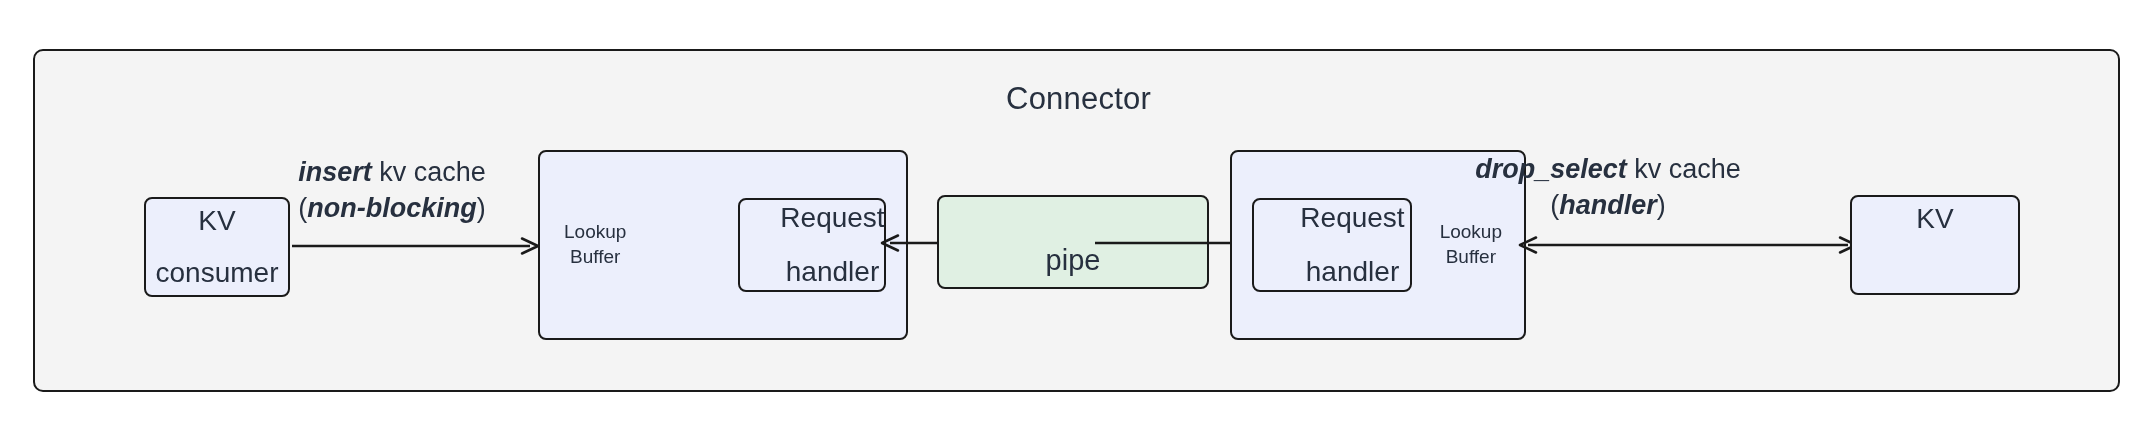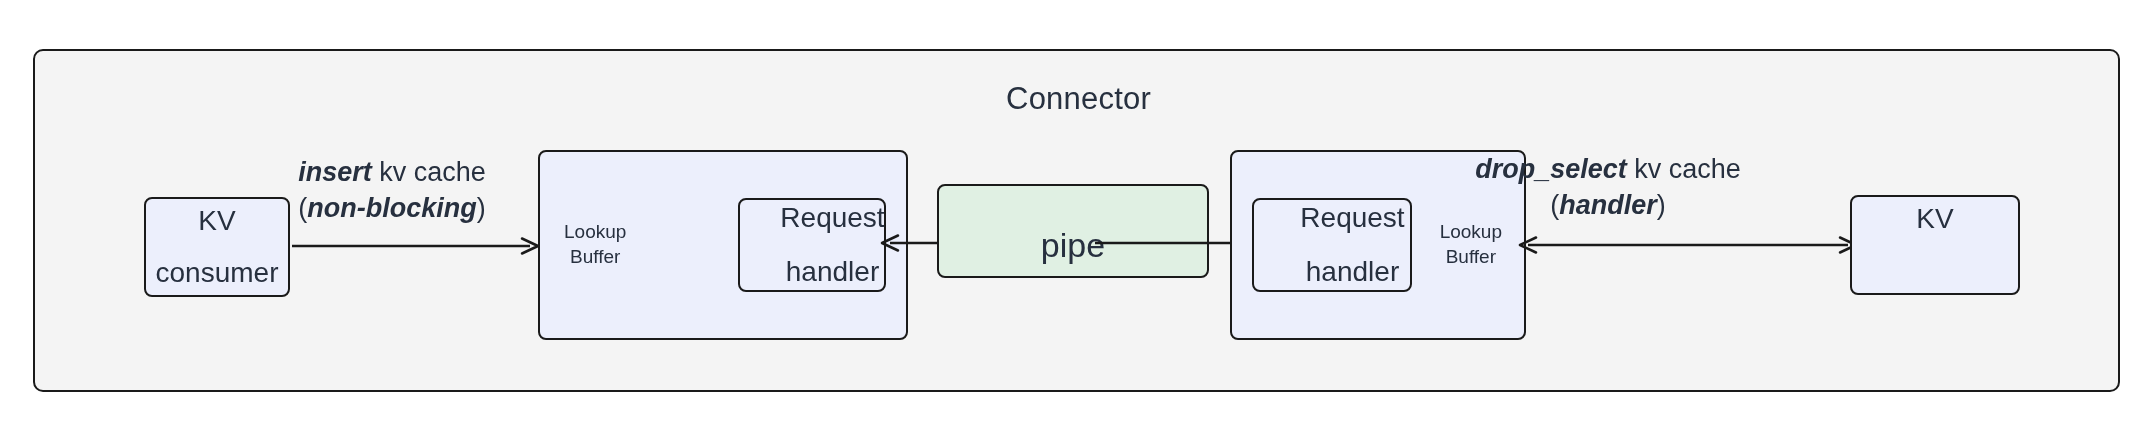--- a/index.html
+++ b/index.html
@@ -95,24 +95,24 @@
     font-size: 28px;
     line-height: 1.3;
     padding-left: 41px;
   }
   #request-handler-left  { left: 738px;  top: 198px; width: 148px; height: 94px; }
   #request-handler-right { left: 1252px; top: 198px; width: 160px; height: 94px; }
 
   
   #pipe {
     left: 937px;
-    top: 184px;
+    top: 195px;
     width: 272px;
     height: 94px;
-    font-size: 34px;
+    font-size: 29px;
     justify-content: flex-end;
     padding-bottom: 8px;
   }
 
   
   .arrow {
     position: absolute;
     height: 26px;
     pointer-events: none;
   }

